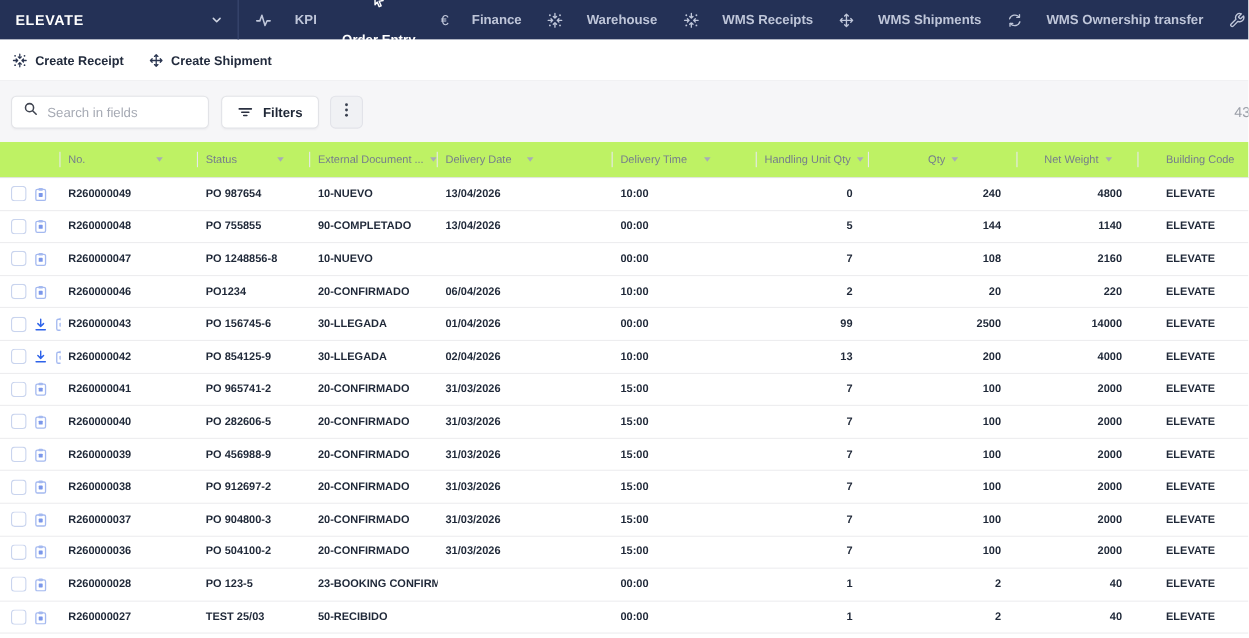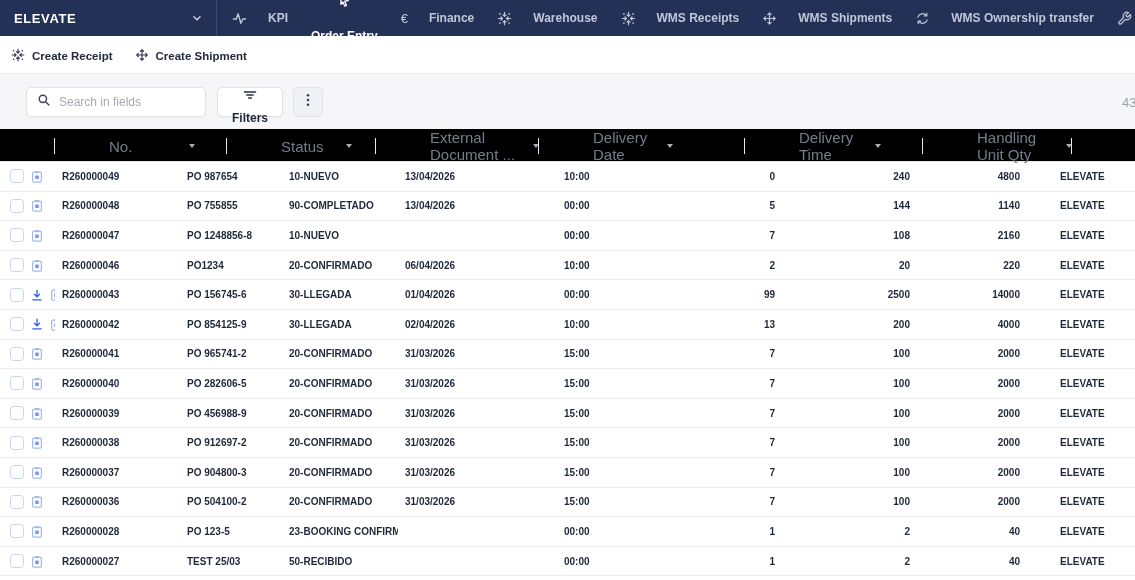--- a/index.html
+++ b/index.html
@@ -21,43 +21,43 @@
 
   
   .actions-bar { height:38px; background:#fff; border-bottom:1px solid #ececee;
     display:flex; align-items:center; gap:22px; padding-left:11px; }
   .action-btn { display:flex; align-items:flex-end; gap:7px; font-size:11.5px; font-weight:600;
     color:#222b3d; cursor:pointer; background:none; border:none; font-family:inherit; }
   .action-btn svg { width:14px; height:14px; color:#2a3550; display:block; }
 
   
   .filter-section { height:55px; background:#f6f6f8; display:flex; align-items:center;
-    padding-left:26px; position:relative; }
+    padding-left:10px; position:relative; }
   .search-box { width:180px; height:30px; background:#fff; border:1px solid #e2e3e7;
     border-radius:5px; display:flex; align-items:center; padding:0 10px; gap:8px;
     box-shadow:0 1px 2px rgba(20,24,40,.04); }
   .search-box svg { color:#3f4450; flex:0 0 auto; }
   .search-box input { border:none; outline:none; font-size:12px; color:#333; width:100%;
     font-family:inherit; background:transparent; }
   .search-box input::placeholder { color:#a6aab4; }
   .filters-btn { margin-left:11px; height:30px; padding:0 14px; background:#fff;
     border:1px solid #e2e3e7; border-radius:5px; display:flex; align-items:center; gap:9px;
     font-size:12px; font-weight:700; color:#1f2736; cursor:pointer; font-family:inherit;
-    box-shadow:0 1px 2px rgba(20,24,40,.04);flex-direction:column; }
+    box-shadow:0 1px 2px rgba(20,24,40,.04); }
   .filters-btn svg { color:#2a3040; display:block; }
   .kebab-btn { margin-left:10px; width:30px; height:30px; background:#f0f1f4;
     border:1px solid #e2e3e9; border-radius:5px; display:flex; align-items:center;
     justify-content:center; cursor:pointer; }
   .record-count { position:absolute; left:1122px; top:50%; transform:translateY(-50%);
     font-size:13px; color:#9b9fa8; }
 
   
   :root { --cols: 55px 125px 102px 116px 159px 131px 102px 135px 110px 100px; }
   .thead { display:grid; grid-template-columns:var(--cols); height:33px; align-items:stretch;
-    background:#000000; border-bottom:1px solid #e4e5e9; font-size:15px; color:#757d8c;gap:47px; }
+    background:#bef264; border-bottom:1px solid #e4e5e9; font-size:10px; color:#757d8c; }
   .hcell { position:relative; display:flex; align-items:center; padding-left:7px; cursor:pointer; }
   .hcell:not(:last-child)::after { content:''; position:absolute; right:0; top:9px; bottom:9px;
     width:1px; background:#e7e8ec; }
   .hcell.center { justify-content:center; padding-left:0; }
   .hcell.bcode { padding-left:25px; cursor:default; }
   .sort { width:0; height:0; border-left:3.5px solid transparent; border-right:3.5px solid transparent;
     border-top:4.5px solid #a7acb6; display:inline-block; }
   .s-adj { margin-left:6px; }
   .s-far { margin-left:auto; }
   .mr32 { margin-right:32px; } .mr24 { margin-right:24px; } .mr72 { margin-right:72px; } .mr42 { margin-right:42px; }

